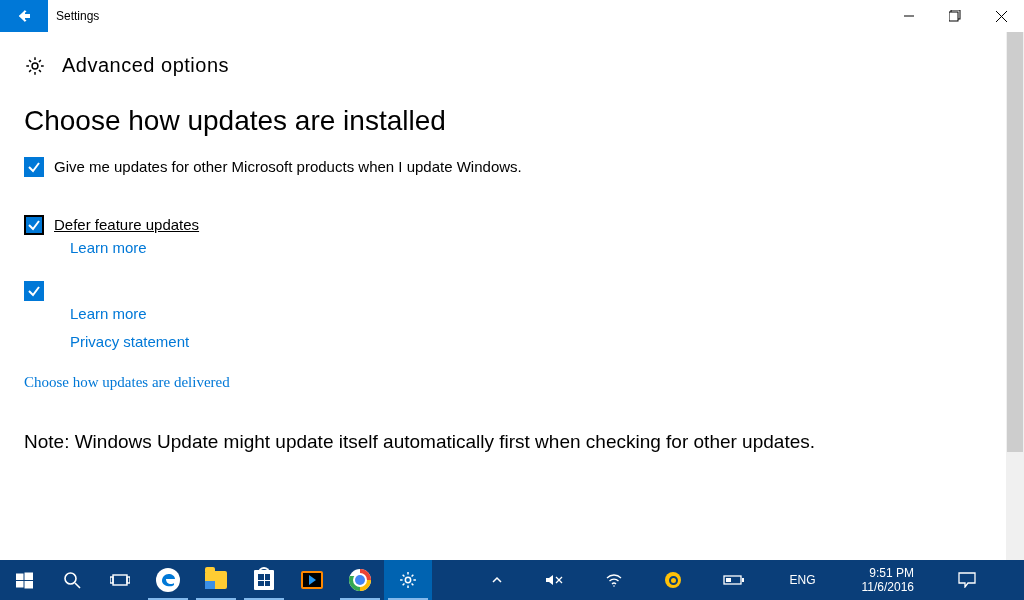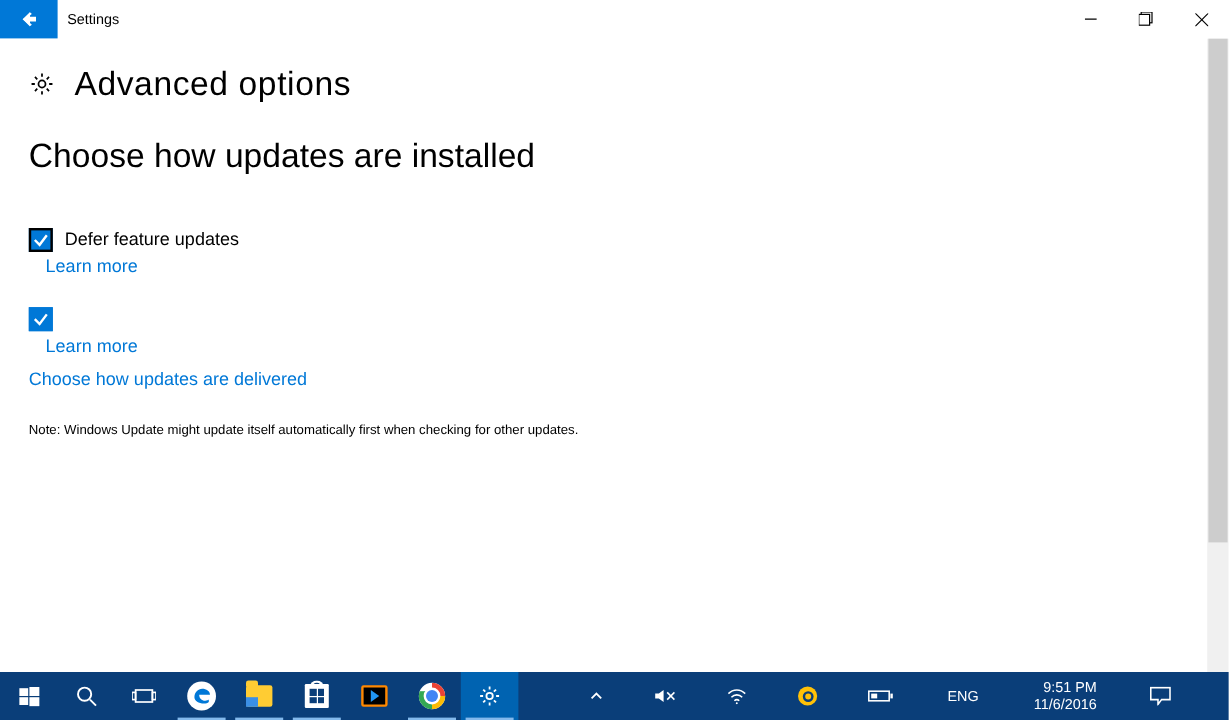--- a/index.html
+++ b/index.html
@@ -10,31 +10,31 @@
   .back-btn svg { fill:#fff; }
   .title-text { flex:0 0 auto; display:flex; align-items:center; padding-left:8px; font-size:12px; }
   .title-spacer { flex:1; }
   .win-btn { width:46px; display:flex; align-items:center; justify-content:center; }
   .win-btn svg { stroke:#000; }
   
   .content-wrap { position:relative; flex:1; display:flex; overflow:hidden; }
   .content { flex:1; padding:16px 24px; overflow:hidden; }
   .header-row { display:flex; align-items:center; gap:16px; margin-top:6px; margin-bottom:28px; }
   .header-icon { width:22px; height:22px; }
-  .page-title { font-weight:300; font-size:28px; letter-spacing:0.5px; }
+  .page-title { font-weight:300; font-size:20px; letter-spacing:0.5px; }
   .section-title { font-size:28px; font-weight:400; margin-bottom:20px; }
   .row-check { display:flex; align-items:flex-start; gap:10px; margin-bottom:14px; }
   .checkbox { width:20px; height:20px; border:2px solid #0078d7; background:#0078d7; display:flex; align-items:center; justify-content:center; flex:0 0 auto; }
   .checkbox.focused { border:2px solid #000; }
   .checkbox svg { stroke:#fff; stroke-width:2; fill:none; }
   .check-label { font-size:15px; line-height:20px; }
   .link { color:#0078d7; font-size:15px; cursor:pointer; }
-  .link-block { margin-left:14px; margin-top:4px; margin-bottom:14px; }
-  .link-standalone { margin-bottom:5px; }
-  .note-text { font-size:11px; margin-bottom:22px; }
+  .link-block { margin-left:46px; margin-top:4px; margin-bottom:14px; }
+  .link-standalone { margin-bottom:18px;font-family:Liberation Serif, serif; }
+  .note-text { font-size:19px; margin-bottom:22px; }
   .group-gap   { height:24px; }
   .scrollbar   { width:18px; background:#f0f0f0; position:relative; }
   .scroll-thumb{ position:absolute; left:1px; right:1px; top:0; height:420px; background:#cdcdcd; }
   
   .taskbar { height:40px; background:#0a3e79; display:flex; align-items:stretch; color:#fff; }
   .tb-btn  { width:48px; display:flex; align-items:center; justify-content:center; position:relative; }
   .tb-btn svg{ display:block; }
   .tb-btn.active-border::before { content:""; position:absolute; bottom:0; left:4px; right:4px; height:2px; background:#83b9ec; }
   .tb-btn.settings-active { background:#0063b1; }
   .tb-btn.settings-active::before { content:""; position:absolute; bottom:0; left:4px; right:4px; height:2px; background:#83b9ec; }
@@ -100,24 +100,32 @@
     <div class="header-row">
       <svg class="header-icon" viewBox="0 0 24 24" fill="none" stroke="#000" stroke-width="1.6">
         <circle cx="12" cy="12" r="3.2"></circle>
         <path d="M12 2.5v3M12 18.5v3M21.5 12h-3M5.5 12h-3M18.4 5.6l-2.1 2.1M7.7 16.3l-2.1 2.1M18.4 18.4l-2.1-2.1M7.7 7.7 5.6 5.6"></path>
       </svg>
       <div class="page-title">Advanced options</div>
     </div>
 
     <div class="section-title">Choose how updates are installed</div>
 
+    <div class="row-check">
+      <div class="checkbox">
+        <svg width="14" height="14" viewBox="0 0 14 14">
+            <polyline points="2,7 6,11 12,3"></polyline>
+          </svg>
+      </div>
+      <div class="check-label">Give me updates for other Microsoft products when I update Windows.</div>
+    </div>
 
     <div class="group-gap"></div>
 
-    <div class="row-check" style="margin-bottom:0;">
+    <div class="row-check" style="margin-bottom:0;text-decoration:underline;">
       <div class="checkbox focused">
         <svg width="14" height="14" viewBox="0 0 14 14">
             <polyline points="2,7 6,11 12,3"></polyline>
           </svg>
       </div>
       <div class="check-label">Defer feature updates</div>
     </div>
     <div class="link-block">
       <span class="link">Learn more</span>
     </div>
@@ -126,20 +134,23 @@
 
     <div class="row-check" style="margin-bottom:0;">
       <div class="checkbox">
         <svg width="14" height="14" viewBox="0 0 14 14">
             <polyline points="2,7 6,11 12,3"></polyline>
           </svg>
       </div>
     </div>
     <div class="link-block" style="margin-bottom:10px;">
       <span class="link">Learn more</span>
+    </div>
+    <div class="link-block" style="margin-bottom:22px;">
+      <span class="link">Privacy statement</span>
     </div>
 
     <div class="link-standalone">
       <span class="link">Choose how updates are delivered</span>
     </div>
 
     <div style="height:22px"></div>
 
     <div class="note-text">Note: Windows Update might update itself automatically first when checking for other updates.</div>
 

